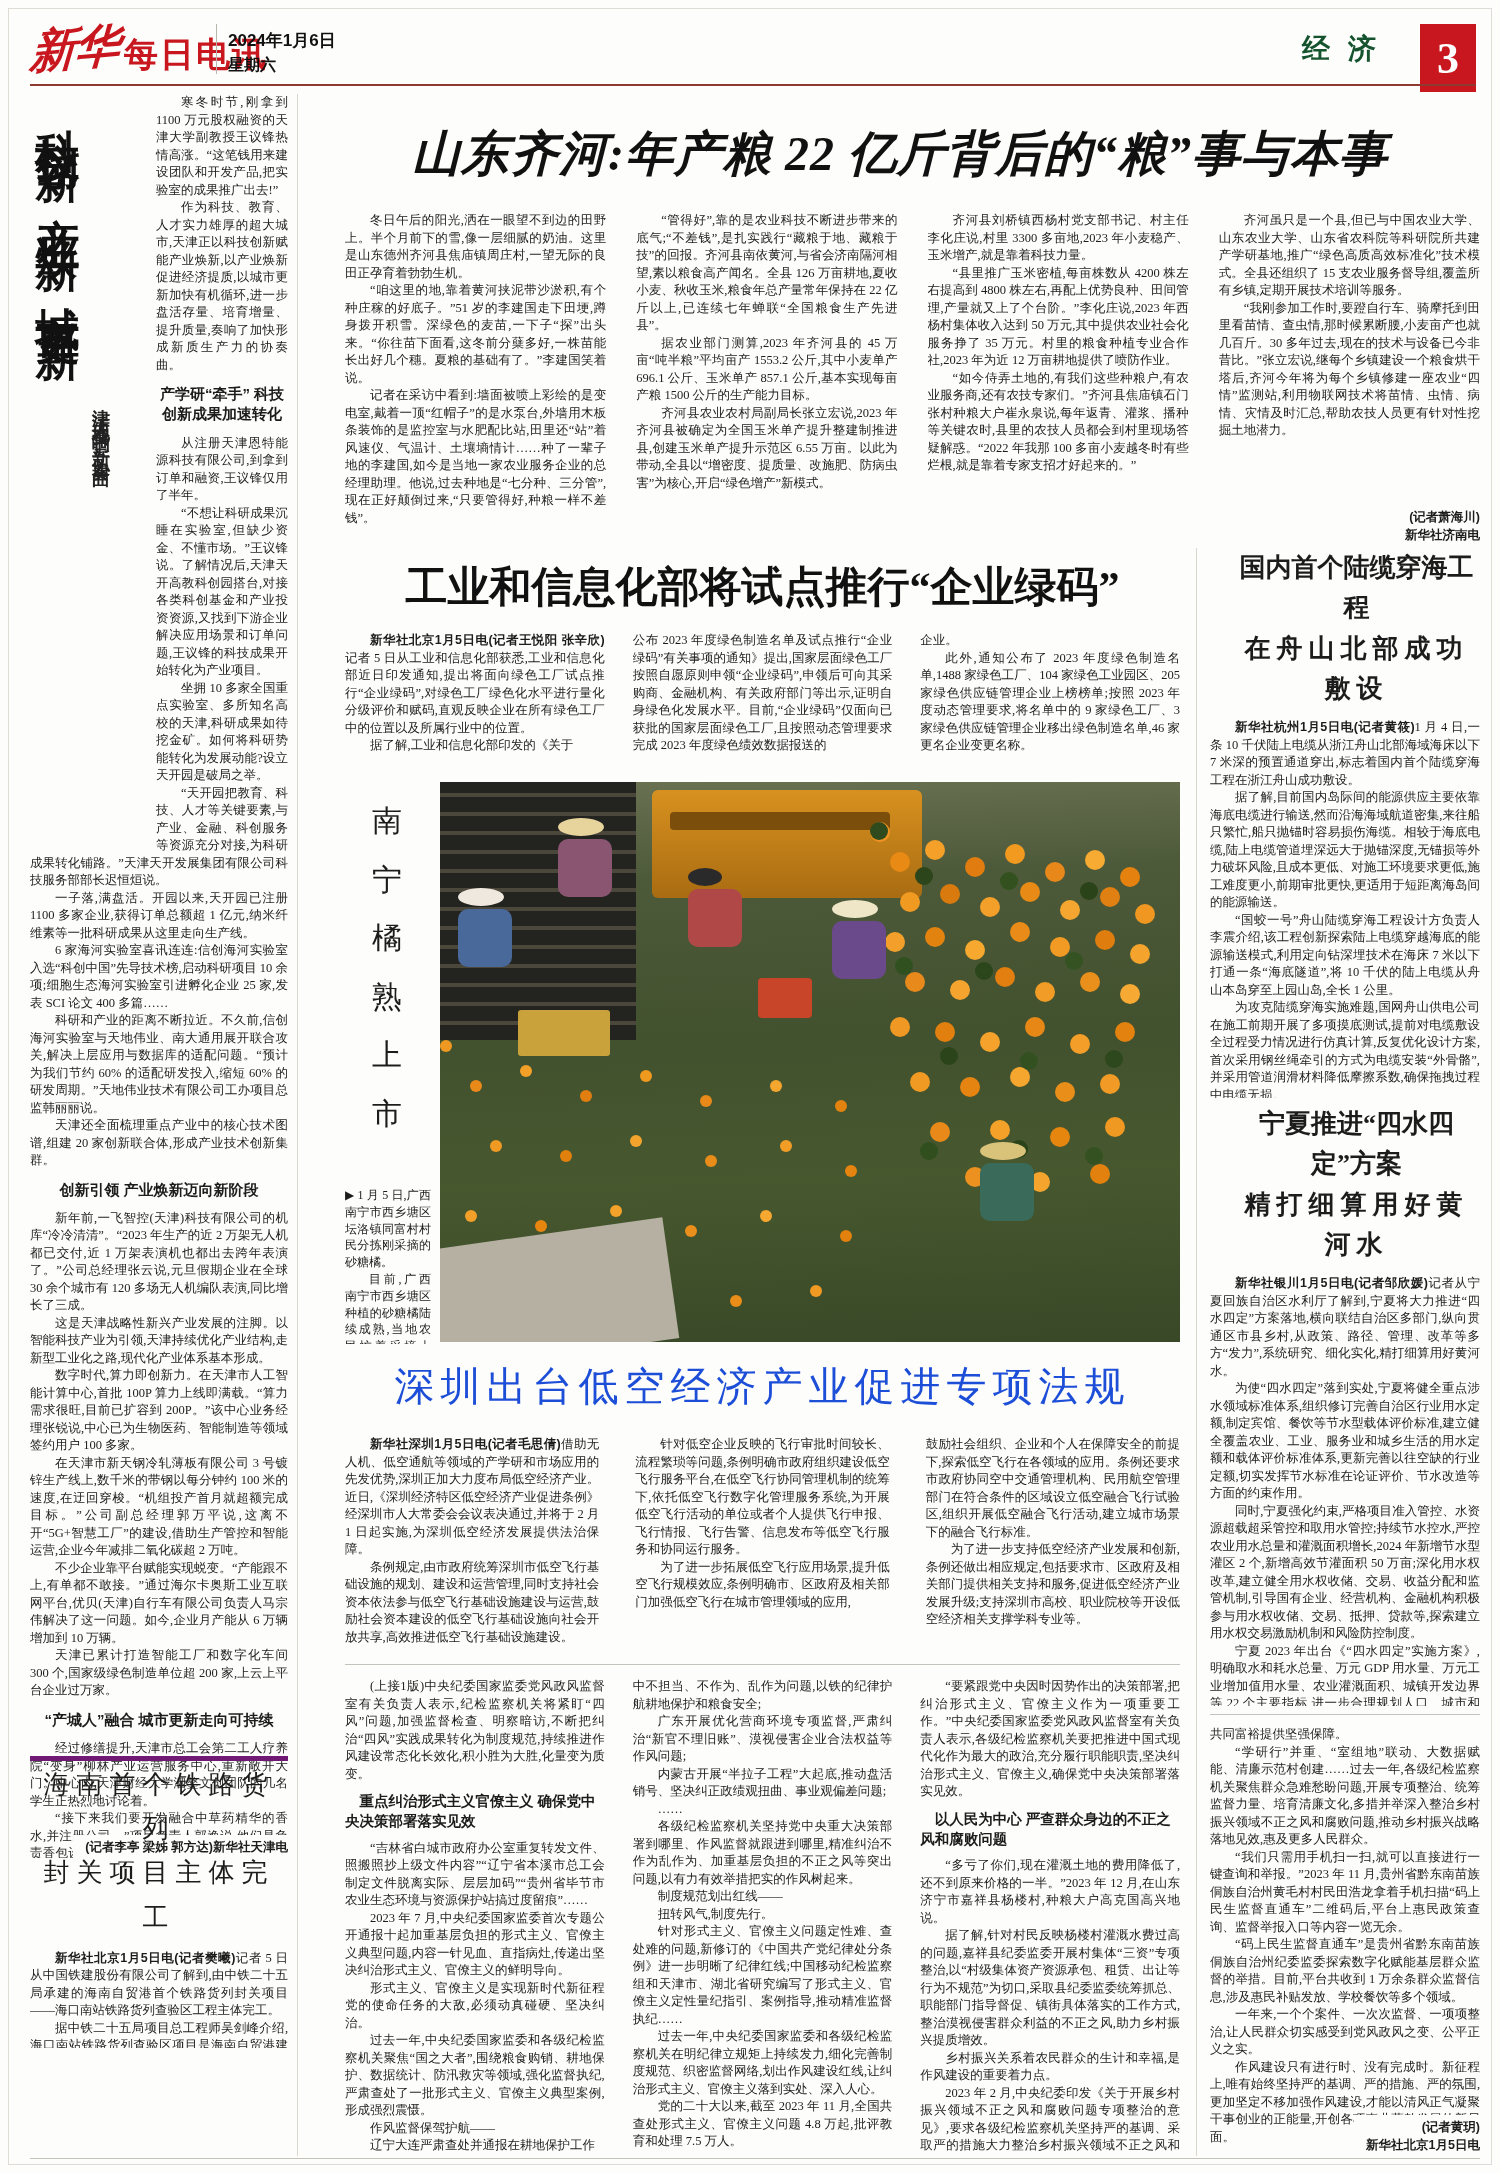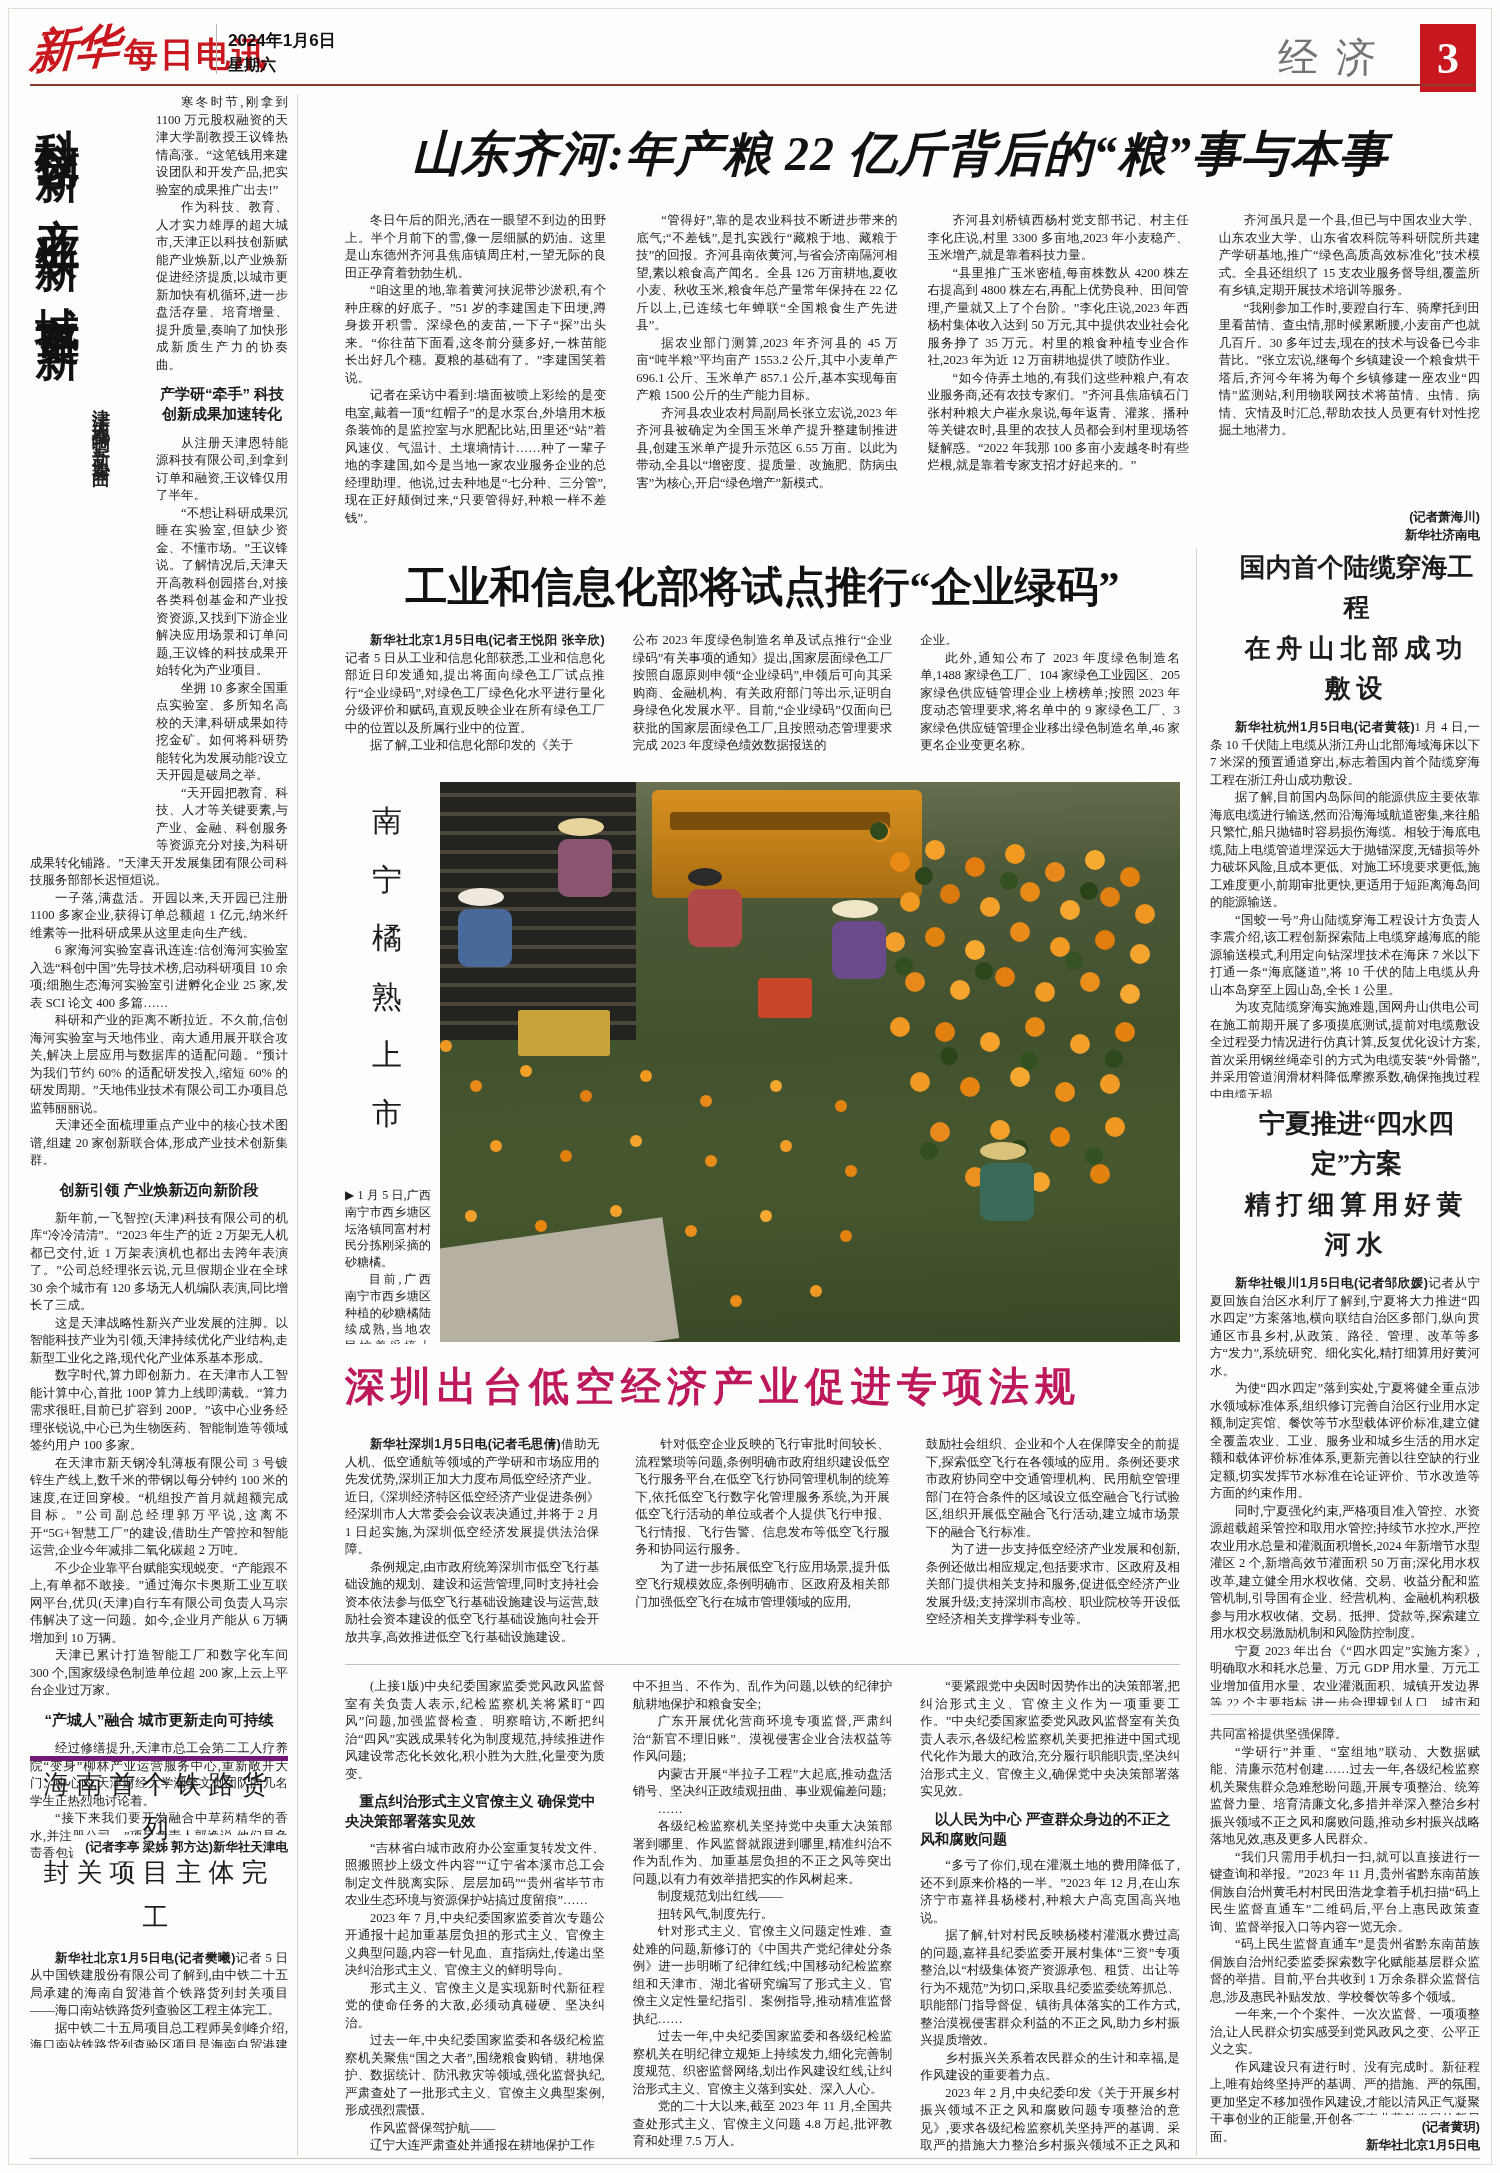--- a/index.html
+++ b/index.html
@@ -9,21 +9,21 @@
 
   
   .masthead{position:absolute;left:30px;top:20px;right:24px;height:60px;}
   .logo{position:absolute;left:0;top:6px;display:flex;align-items:flex-end;color:#c8171e;}
   .logo-script{font-style:italic;font-weight:bold;font-size:46px;line-height:1;transform:rotate(-5deg) skewX(-8deg);letter-spacing:-2px;}
   .logo-rest{font-weight:bold;font-size:34px;line-height:1;margin-left:6px;letter-spacing:2px;}
   .mast-divider{position:absolute;left:186px;top:4px;width:1px;height:50px;background:#b9b6af;}
   .mast-date{position:absolute;left:198px;top:8px;font-family:"Liberation Sans",sans-serif;font-weight:bold;color:#111;}
   .mast-date .d1{font-size:17px;line-height:1.5;}
   .mast-date .d2{font-size:16px;line-height:1.4;}
-  .section-title{position:absolute;right:82px;top:10px;color:#737373;font-weight:normal;font-size:40px;letter-spacing:18px;font-family:"Liberation Serif",serif;}
+  .section-title{position:absolute;right:82px;top:10px;color:#14532d;font-weight:bold;font-size:28px;letter-spacing:18px;font-family:"Liberation Serif",serif;}
   .page-num{position:absolute;right:0;top:4px;width:56px;height:68px;background:#c8171e;color:#fff;font-weight:bold;
             font-size:44px;display:flex;align-items:center;justify-content:center;font-family:"Liberation Serif",serif;}
   .mast-rule{position:absolute;left:30px;right:24px;top:84px;height:2px;background:#8e3a30;}
 
   
   .vrule{position:absolute;width:1px;background:#d8d6cf;}
   .vrule-left{left:297px;top:94px;height:2062px;}
   .vrule-right{left:1196px;top:548px;height:1608px;}
   .hrule{position:absolute;height:1px;background:#c4c2bb;}
   .mid-rule{left:345px;top:1664px;width:835px;}
@@ -113,22 +113,22 @@
 
   
   .r-art{position:absolute;left:1210px;width:270px;overflow:hidden;}
   .zhoushan{top:548px;height:550px;}
   .ningxia{top:1104px;height:602px;}
   .r-title{font-size:26px;text-align:center;color:#1c1c1c;line-height:1.55;margin-bottom:10px;font-weight:600;margin-left:23px;}
   .r-title .t2{letter-spacing:6px;}
   .fengxu-col4{position:absolute;left:1210px;top:1726px;width:270px;height:430px;overflow:hidden;}
 
   
-  .shenzhen-headline{position:absolute;left:345px;top:1354px;width:835px;height:66px;font-size:40px;font-weight:700;
-                     letter-spacing:6px;color:#be185d;line-height:66px;white-space:nowrap;}
+  .shenzhen-headline{position:absolute;left:345px;top:1354px;width:835px;height:66px;font-size:40px;font-weight:400;
+                     text-align:center;letter-spacing:6px;color:#1d4ed8;line-height:66px;white-space:nowrap;}
   .shenzhen-cols{position:absolute;left:345px;top:1436px;width:835px;height:216px;gap:36px;}
   .fengxu-cols{position:absolute;left:345px;top:1678px;width:835px;height:478px;gap:28px;}
 </style>
 </head>
 <body>
 
 <div class="page">
   <div class="frame"></div>
 
   <div class="masthead">

